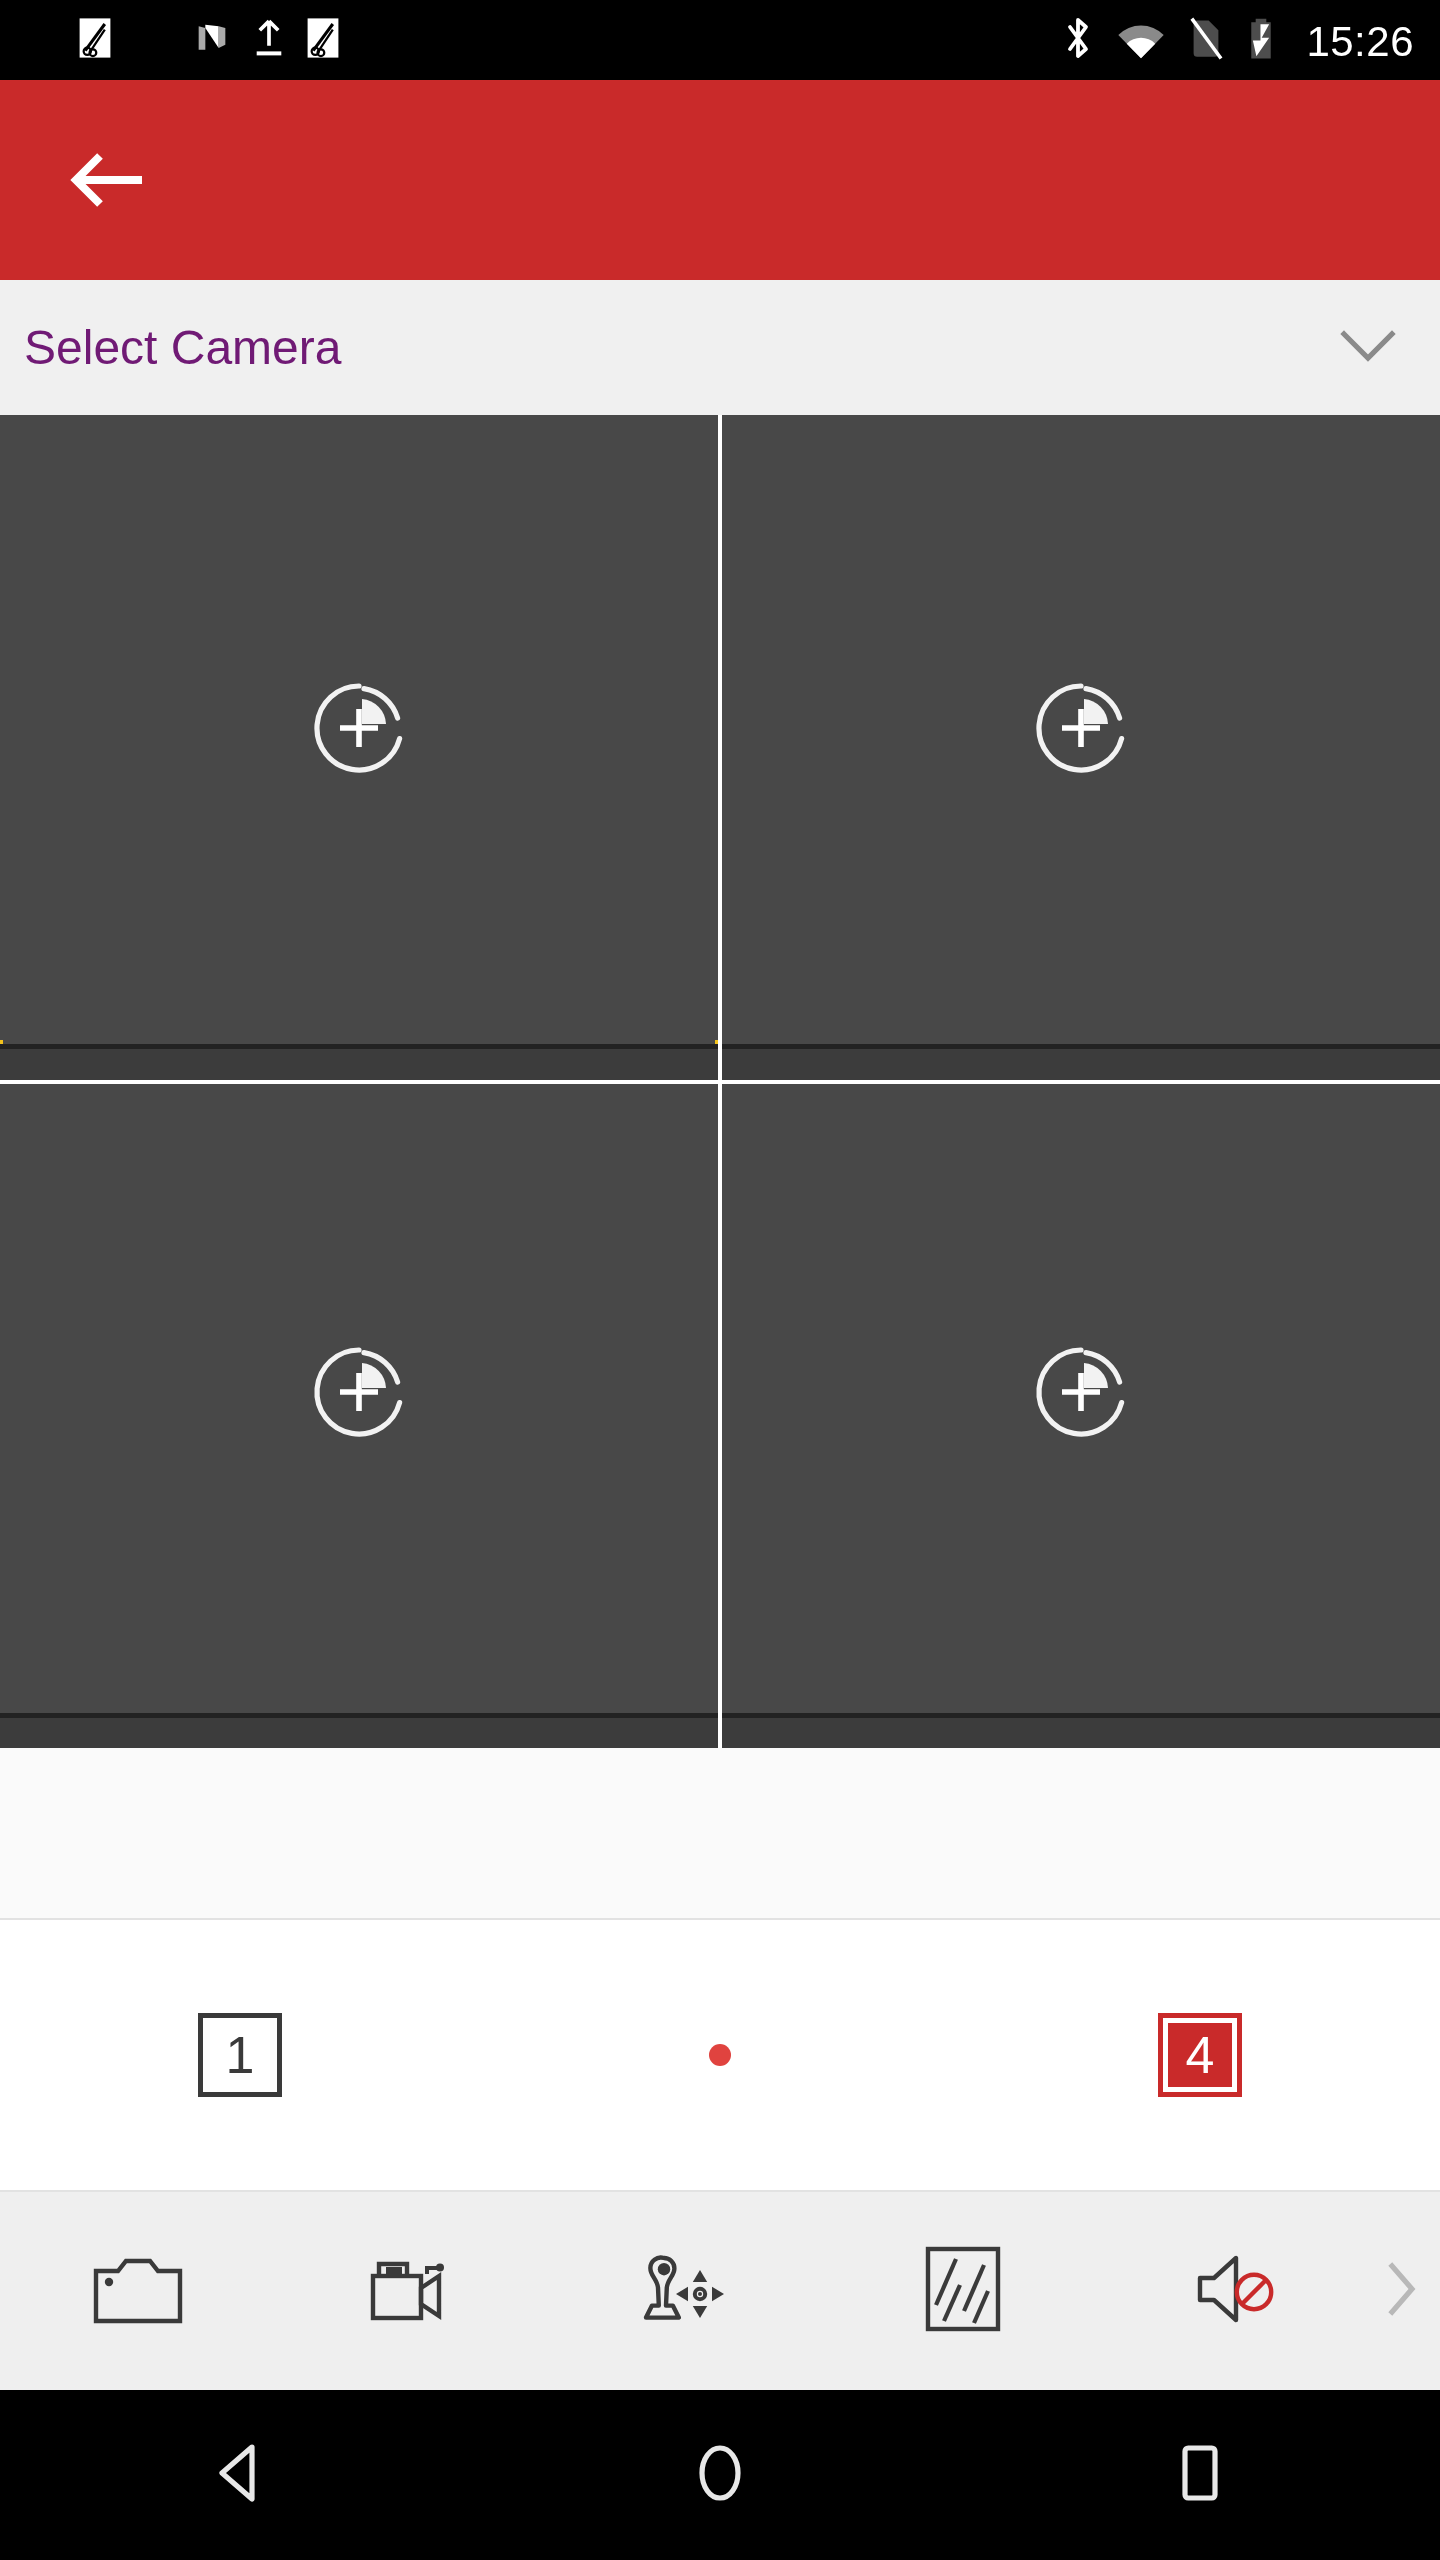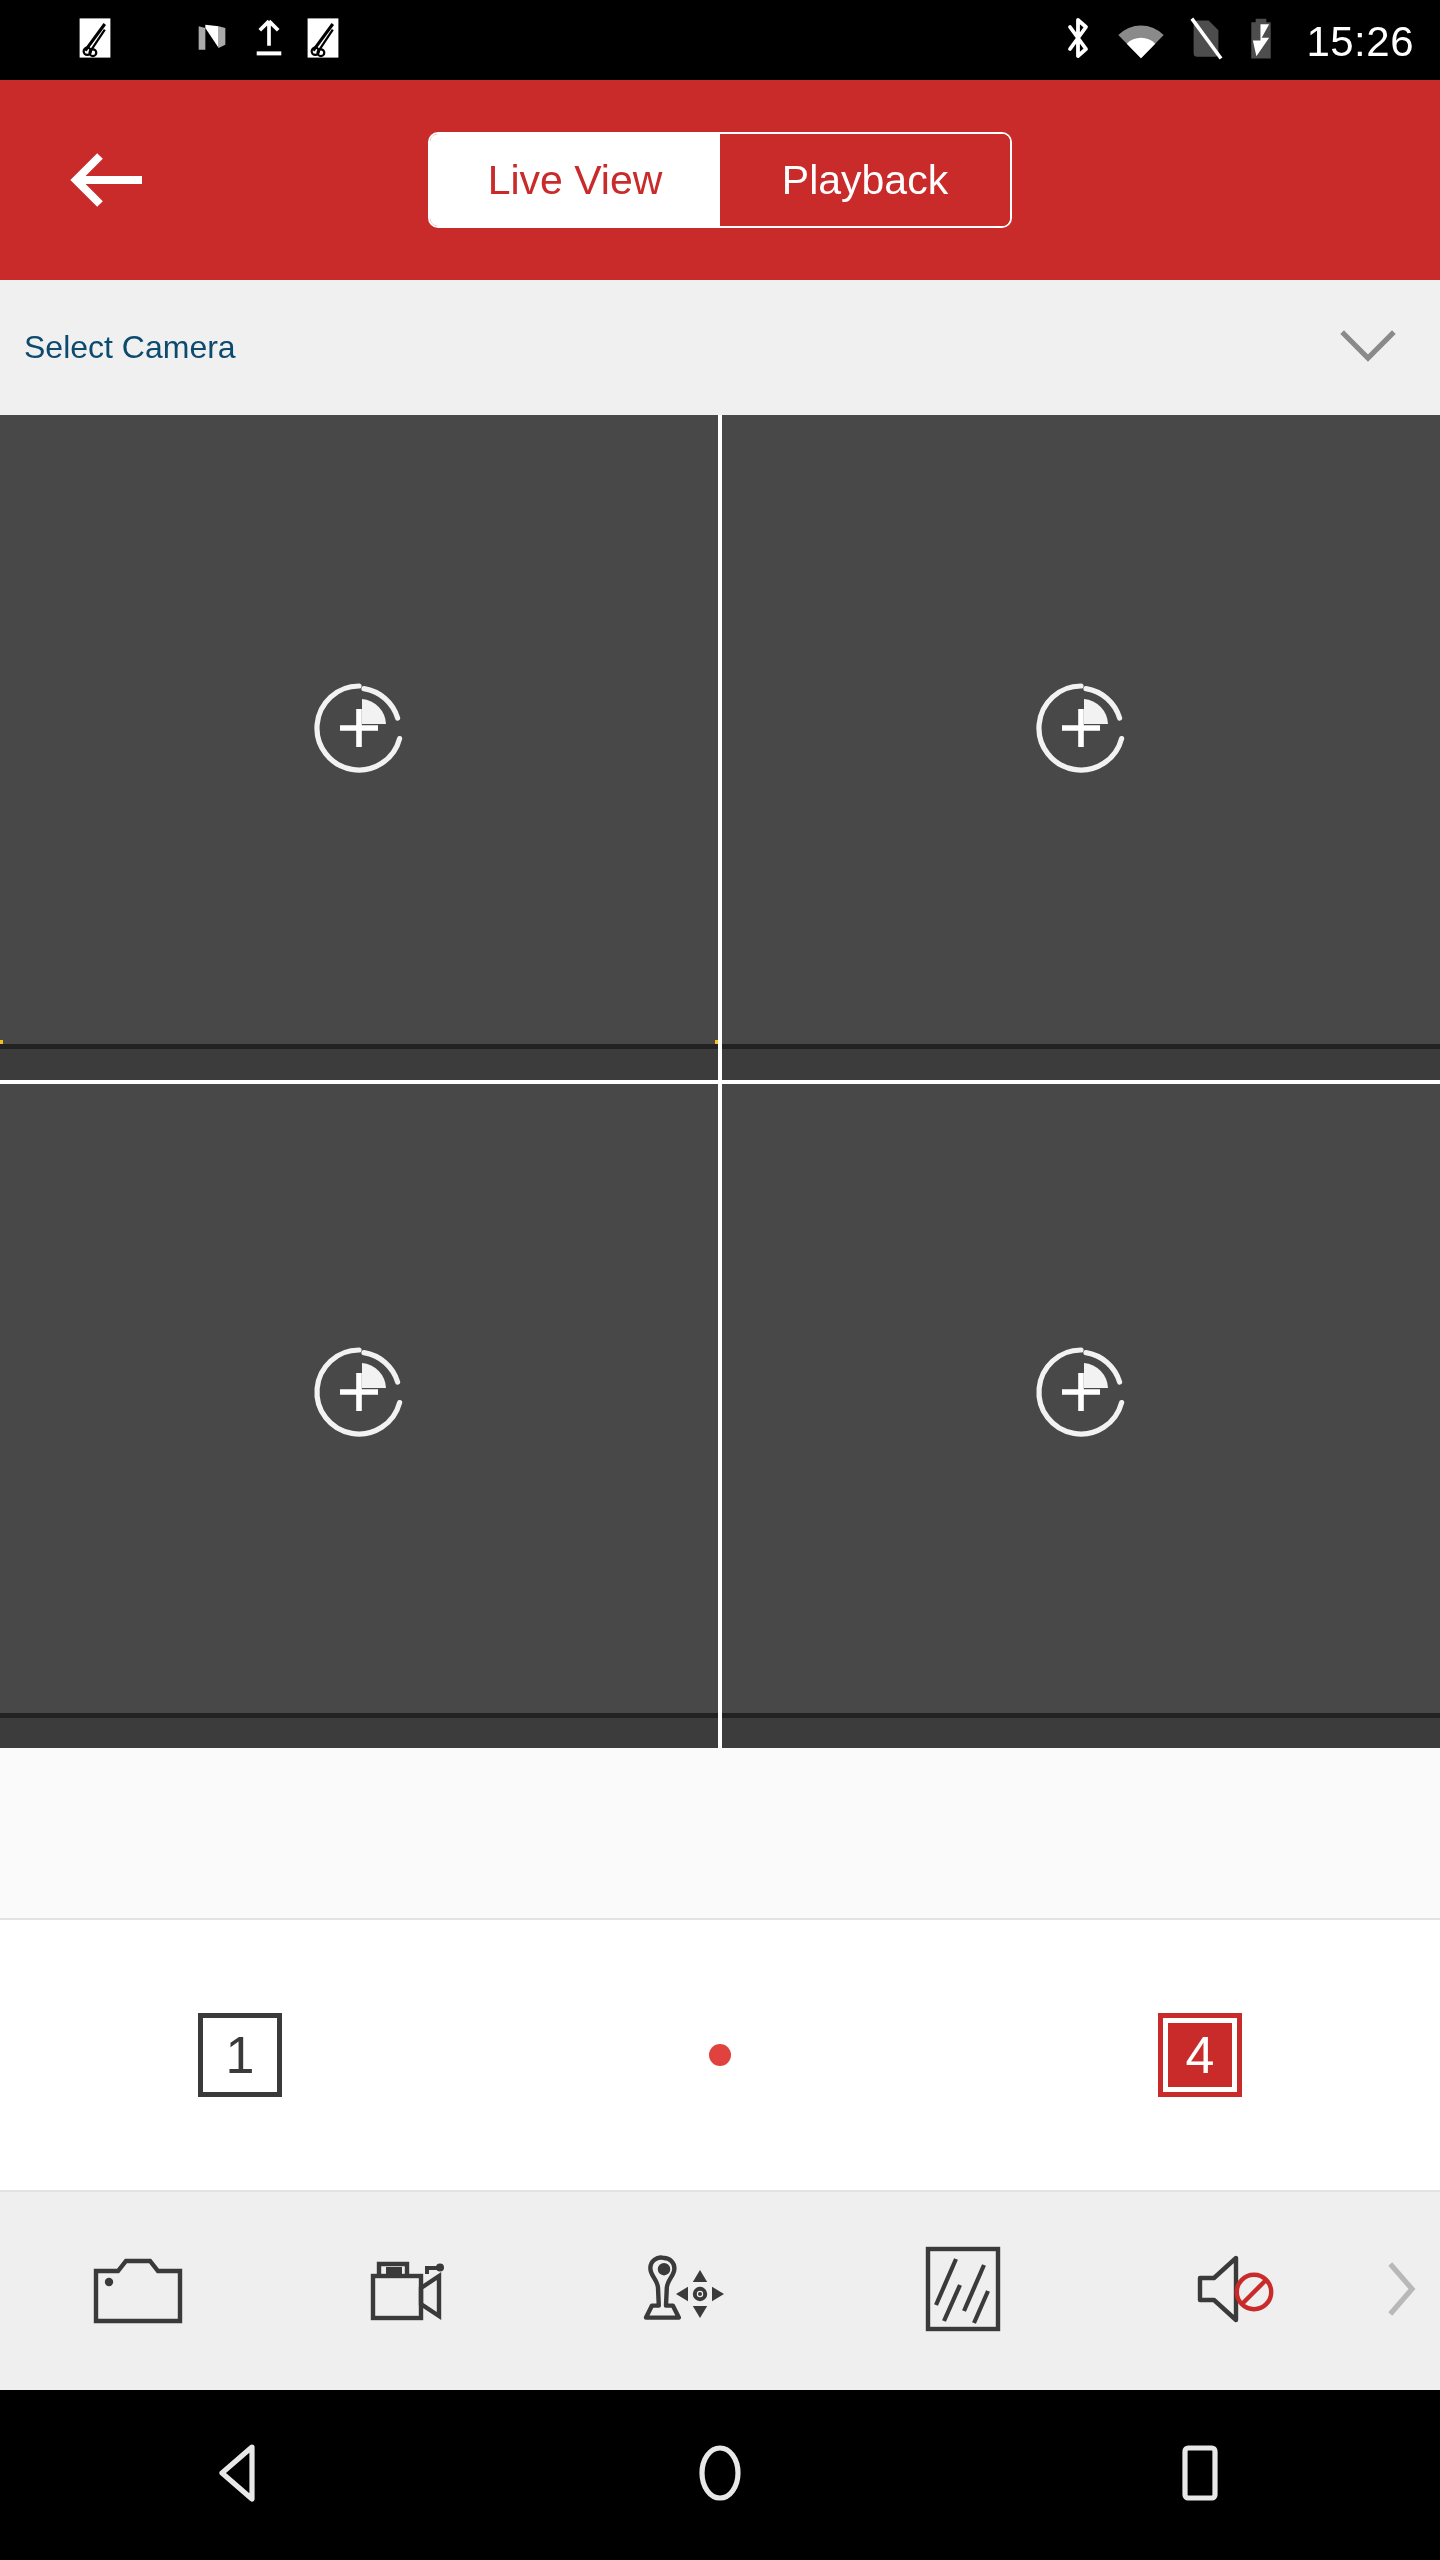--- a/index.html
+++ b/index.html
@@ -44,21 +44,21 @@
   }
   .seg.active { background:#ffffff; color:#c92a2a; }
   .seg.inactive { background:#c92a2a; color:#ffffff; }
 
   
   .select-row {
     position:absolute; top:280px; left:0; width:1440px; height:135px;
     background:#f0f0f0; display:flex; align-items:center;
     padding:0 44px 0 24px;
   }
-  .select-label { font-size:32px; color:#0c4a6e;text-align:center; }
+  .select-label { font-size:48px; color:#701a75;text-align:center; }
   .select-chevron { margin-left:auto; }
 
   
   .grid {
     position:absolute; top:415px; left:0; width:1440px; height:1333px;
     background:#ffffff;
   }
   .cell {
     position:absolute; width:718px; height:665px; overflow:hidden;
     background:#484848;
@@ -197,24 +197,20 @@
       <span class="sb-clock">15:26</span>
     </div>
   </div>
 
   <div class="header">
     <div class="back-btn">
       <svg width="76" height="60" viewBox="0 0 38 30">
         <path d="M36 15H4" stroke="#fff" stroke-width="4" stroke-linecap="butt" fill="none"></path>
         <path d="M15 3L3 15l12 12" stroke="#fff" stroke-width="4" fill="none" stroke-linecap="butt" stroke-linejoin="miter"></path>
       </svg>
-    </div>
-    <div class="segmented">
-      <div class="seg active">Live View</div>
-      <div class="seg inactive">Playback</div>
     </div>
   </div>
 
   <div class="select-row">
     <span class="select-label">Select Camera</span>
     <span class="select-chevron">
       <svg width="56" height="36" viewBox="0 0 28 18">
         <path d="M2 3l12 12L26 3" fill="none" stroke="#8a8a8a" stroke-width="2.6" stroke-linecap="square"></path>
       </svg>
     </span>

